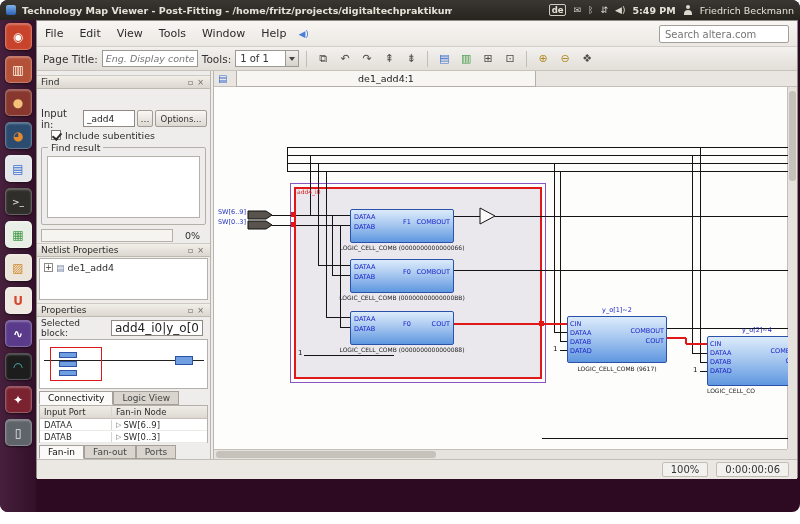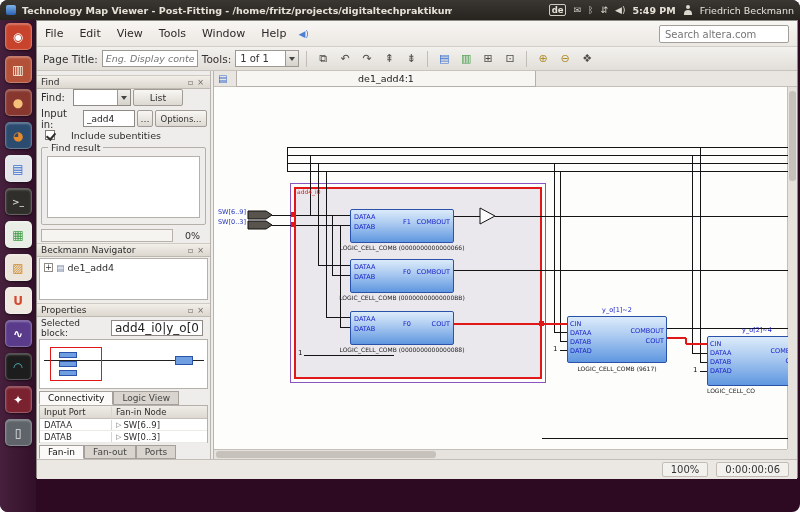--- a/index.html
+++ b/index.html
@@ -189,46 +189,39 @@
       <span class="tbbtn">❖</span>
     </div>
 
     <div class="dock">
 
       <div class="hdr" style="top:4px">
         <span>Find</span>
         <span class="hic">▫</span>
         <span class="hic" style="margin-left:0">×</span>
       </div>
-      <div class="row" style="top:18px;height:17px">
-        <span style="width:30px">Find:</span>
-        <div class="combo">
-            <span class="arr"></span>
-          </div>
-        <div class="btn" style="width:50px">List</div>
-      </div>
       <div class="row" style="top:39px;height:17px">
         <span style="width:40px">Input in:</span>
         <input class="inp" style="width: 52px;" value="_add4">
         <div class="btn" style="width:16px">...</div>
         <div class="btn" style="width:52px;font-size:8.5px">Options...</div>
       </div>
-      <div class="row" style="top:58px;height:12px;padding-left:8px;gap:16px">
+      <div class="row" style="top:58px;height:12px;padding-left:14px;gap:4px">
         <span class="chk"></span>
         <span style="font-size:9.5px">Include subentities</span>
       </div>
       <div class="group" style="top:76px;height:78px">
         <span class="legend">Find result</span>
         <div class="whitebox" style="left:5px;top:8px;right:5px;bottom:6px"></div>
       </div>
       <div class="whitebox" style="left:4px;top:158px;width:132px;height:13px;background:#f6f4f1"></div>
       <span style="position:absolute;left:148px;top:159px;font-size:9.5px">0%</span>
 
       <div class="hdr" style="top:172px">
-        <span>Beckmann Navigator</span>
+        <span>Netlist Properties</span>
         <span class="hic">▫</span>
         <span class="hic" style="margin-left:0">×</span>
       </div>
       <div class="whitebox" style="left:2px;top:187px;right:2px;height:42px">
         <div style="display:flex;align-items:center;gap:3px;padding:3px 0 0 4px">
           <span class="treeexp">+</span>
           <span class="treeico">▤</span>
           <span style="font-size:9.5px">de1_add4</span>
         </div>
       </div>

